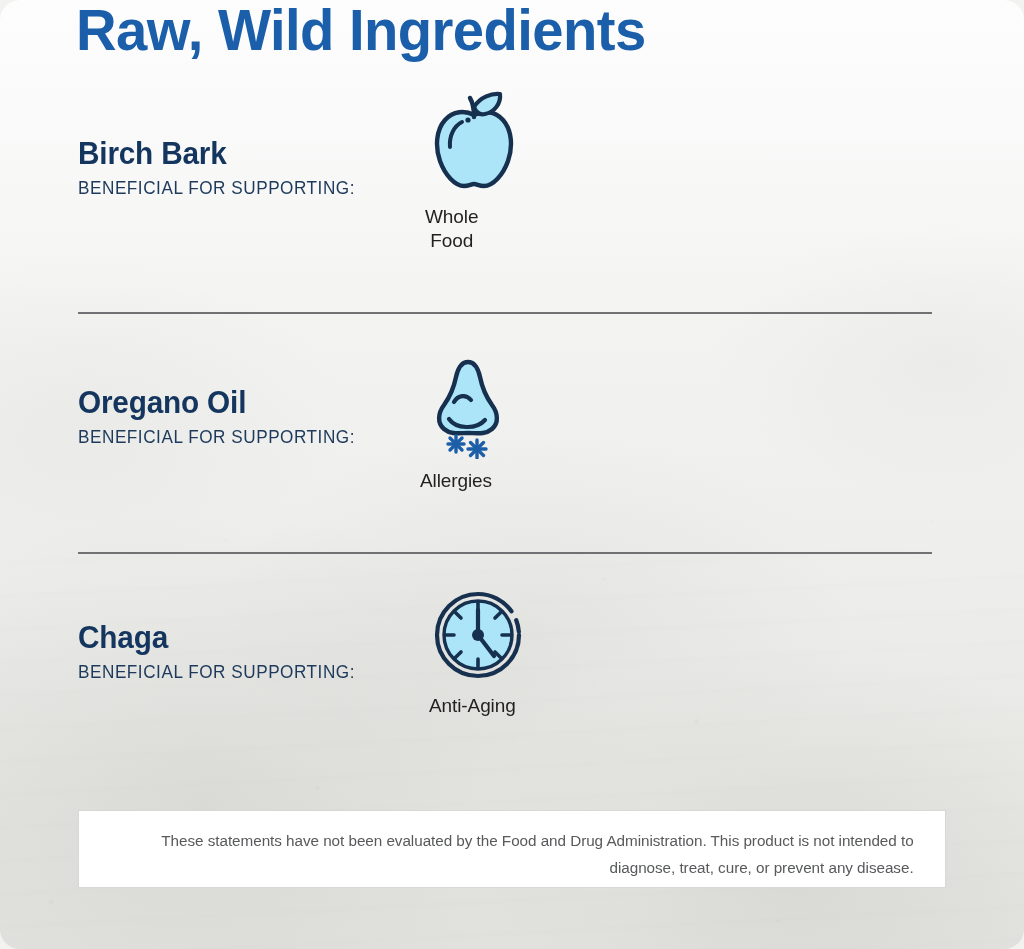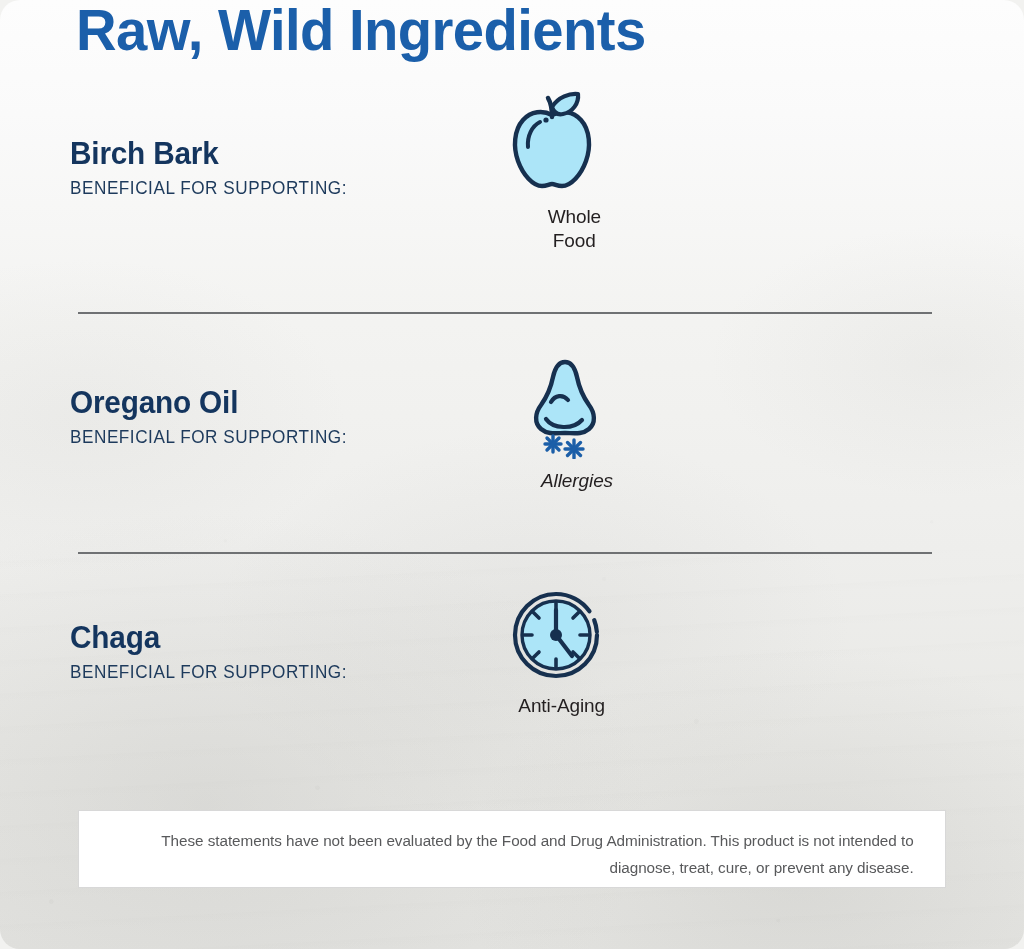--- a/index.html
+++ b/index.html
@@ -90,21 +90,21 @@
   }
 
   
   .row {
     position: absolute;
     left: 0;
     width: 1024px;
   }
   .row-label {
     position: absolute;
-    left: 70px;
+    left: 78px;
     width: 380px;
   }
   .ing-name {
     font-size: 31px;
     font-weight: 700;
     color: #14355e;
     letter-spacing: -0.2px;
     line-height: 1.05;
     white-space: nowrap;
     transform: scaleX(.96);
@@ -124,21 +124,21 @@
   
   .benefits {
     position: absolute;
     display: flex;
     align-items: flex-start;
   }
   .benefit {
     width: 176px;
     display: flex;
     flex-direction: column;
-    align-items: flex-end;
+    align-items: flex-start;
   }
   .benefit .glyph {
     display: block;
     line-height: 0;
   }
   .benefit .blabel {
     margin-top: 10px;
     text-align: center;
     font-size: 19px;
     font-weight: 400;
@@ -212,21 +212,21 @@
     </div>
 
     <div class="divider" style="top:312px;"></div>
 
     <div class="row" style="top:387px;">
       <div class="row-label">
         <div class="ing-name">Oregano Oil</div>
         <div class="ing-sub">BENEFICIAL FOR SUPPORTING:</div>
       </div>
 
-      <div class="benefits" style="left:437px; top:-34px;font-style:italic;">
+      <div class="benefits" style="left:420px; top:-34px;">
 
         <div class="benefit">
           <span class="glyph">
             <svg width="96" height="106" viewBox="0 0 96 106" fill="none">
               <path d="M48 9 C42 9 38 15 36 24 C34 34 29 45 24 52 C18 60 17 70 24 76 C31 82 40 80 48 80 C56 80 65 82 72 76 C79 70 78 60 72 52 C67 45 62 34 60 24 C58 15 54 9 48 9 Z" fill="#ace5f8" stroke="#16304f" stroke-width="4.4" stroke-linejoin="round"></path>
               <path d="M34 49 C38 42 46 41 51 47" fill="none" stroke="#16304f" stroke-width="4.2" stroke-linecap="round"></path>
               <path d="M29 66 C36 76 56 77 65 67" fill="none" stroke="#16304f" stroke-width="4.2" stroke-linecap="round"></path>
               <g stroke="#1c5fa8" stroke-width="3.4" stroke-linecap="round">
                 <g transform="translate(36,91)">
                   <line x1="-8" y1="0" x2="8" y2="0"></line>

